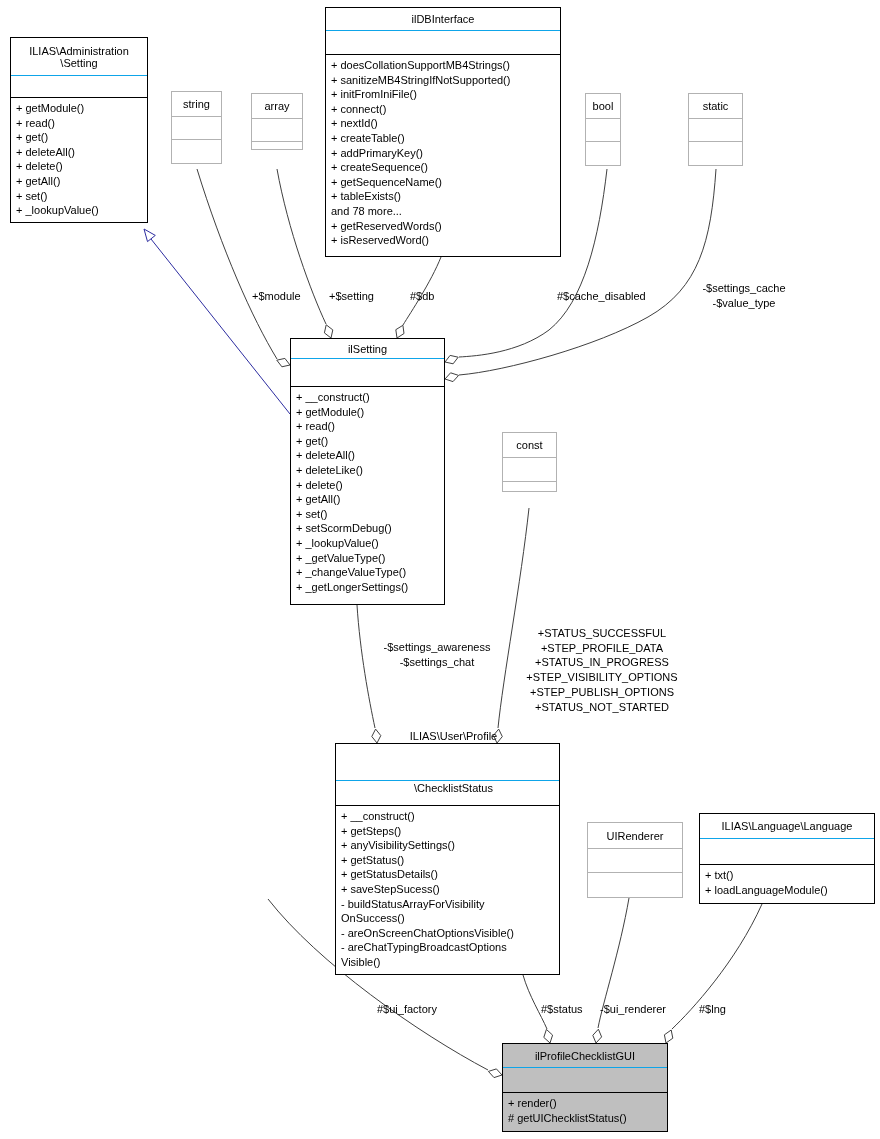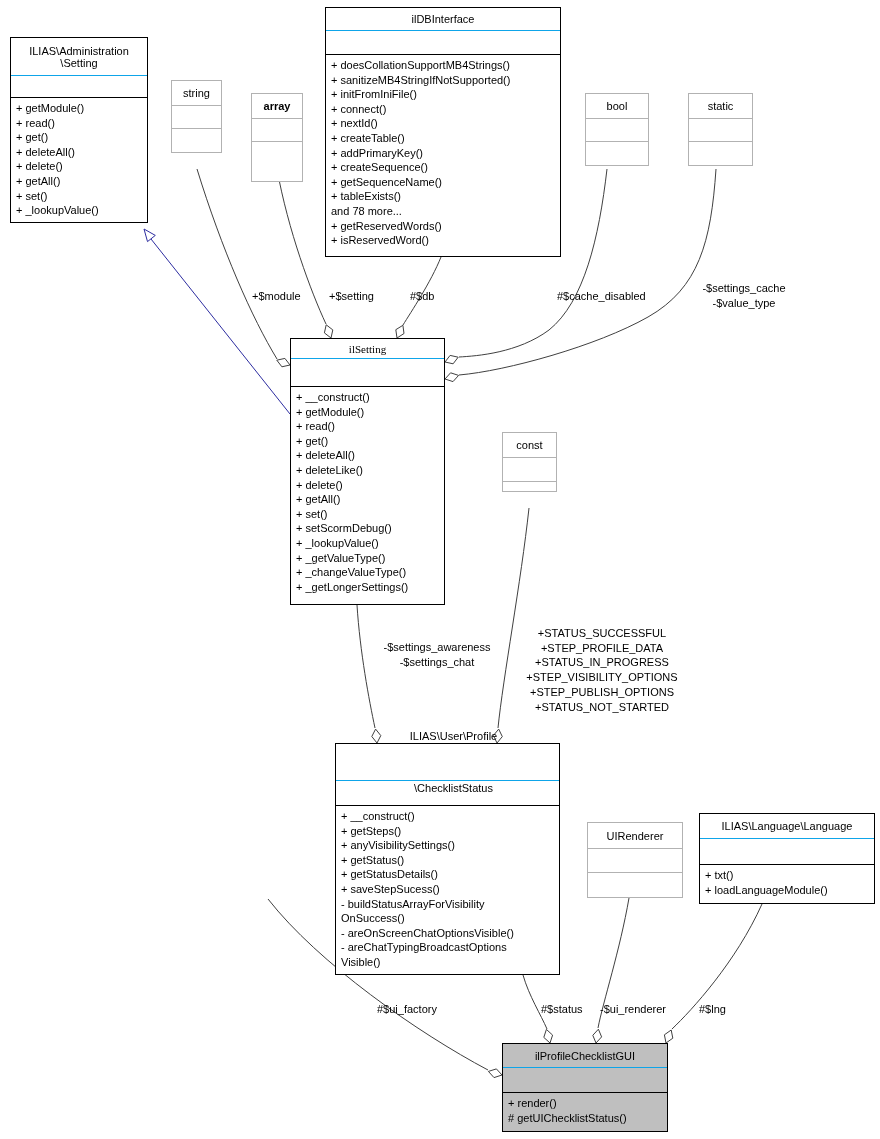--- a/index.html
+++ b/index.html
@@ -118,46 +118,46 @@
       <div>+ addPrimaryKey()</div>
       <div>+ createSequence()</div>
       <div>+ getSequenceName()</div>
       <div>+ tableExists()</div>
       <div>and 78 more...</div>
       <div>+ getReservedWords()</div>
       <div>+ isReservedWord()</div>
     </div>
   </div>
 
-  <div class="box ext" style="left:171px;top:80px;width:51px;height:73px;">
+  <div class="box ext" style="left:171px;top:91px;width:51px;height:73px;">
     <div class="t" style="height:25px;">string</div>
     <div class="e" style="height:23px;"></div>
     <div class="ms"></div>
   </div>
 
-  <div class="box ext" style="left:251px;top:93px;width:52px;height:89px;font-weight:bold;">
+  <div class="box ext" style="left:251px;top:93px;width:52px;height:57px;">
     <div class="t" style="height:25px;">array</div>
     <div class="e" style="height:23px;"></div>
     <div class="ms"></div>
   </div>
 
-  <div class="box ext" style="left:585px;top:93px;width:64px;height:73px;">
+  <div class="box ext" style="left:585px;top:93px;width:36px;height:73px;">
     <div class="t" style="height:25px;">bool</div>
     <div class="e" style="height:23px;"></div>
     <div class="ms"></div>
   </div>
 
-  <div class="box ext" style="left:688px;top:93px;width:65px;height:73px;">
+  <div class="box ext" style="left:688px;top:93px;width:55px;height:73px;">
     <div class="t" style="height:25px;">static</div>
     <div class="e" style="height:23px;"></div>
     <div class="ms"></div>
   </div>
 
   <div class="box" style="left:290px;top:338px;width:155px;height:267px;">
-    <div class="t" style="height:20px;font-family:Liberation Serif, serif;">ilSetting</div>
+    <div class="t" style="height:20px;">ilSetting</div>
     <div class="e" style="height:28px;"></div>
     <div class="ms">
       <div>+ __construct()</div>
       <div>+ getModule()</div>
       <div>+ read()</div>
       <div>+ get()</div>
       <div>+ deleteAll()</div>
       <div>+ deleteLike()</div>
       <div>+ delete()</div>
       <div>+ getAll()</div>

